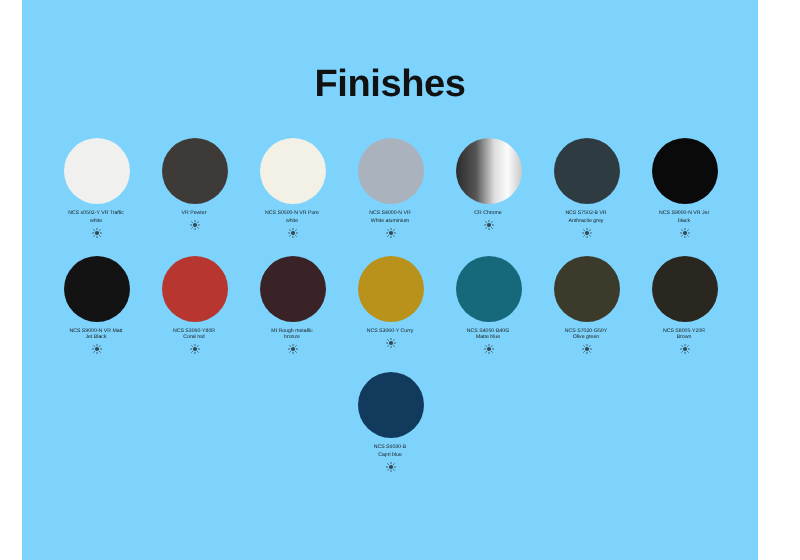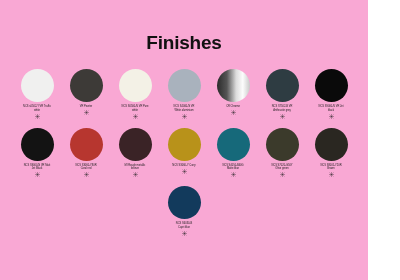--- a/index.html
+++ b/index.html
@@ -10,22 +10,23 @@
     width: 400px;
     height: 280px;
     background: #ffffff;
     font-family: "Liberation Sans", sans-serif;
     overflow: hidden;
   }
   .page {
     width: 368px;
     height: 280px;
     position: relative;
-    background: #f9a8d4;
+    background: #7dd3fc;
     box-sizing: border-box;
+    margin-left: 11px;
   }
   .page-title {
     text-align: center;
     font-size: 19px;
     font-weight: bold;
     color: #111111;
     letter-spacing: -0.2px;
     margin: 0;
     padding-top: 33px;
     line-height: 1;

